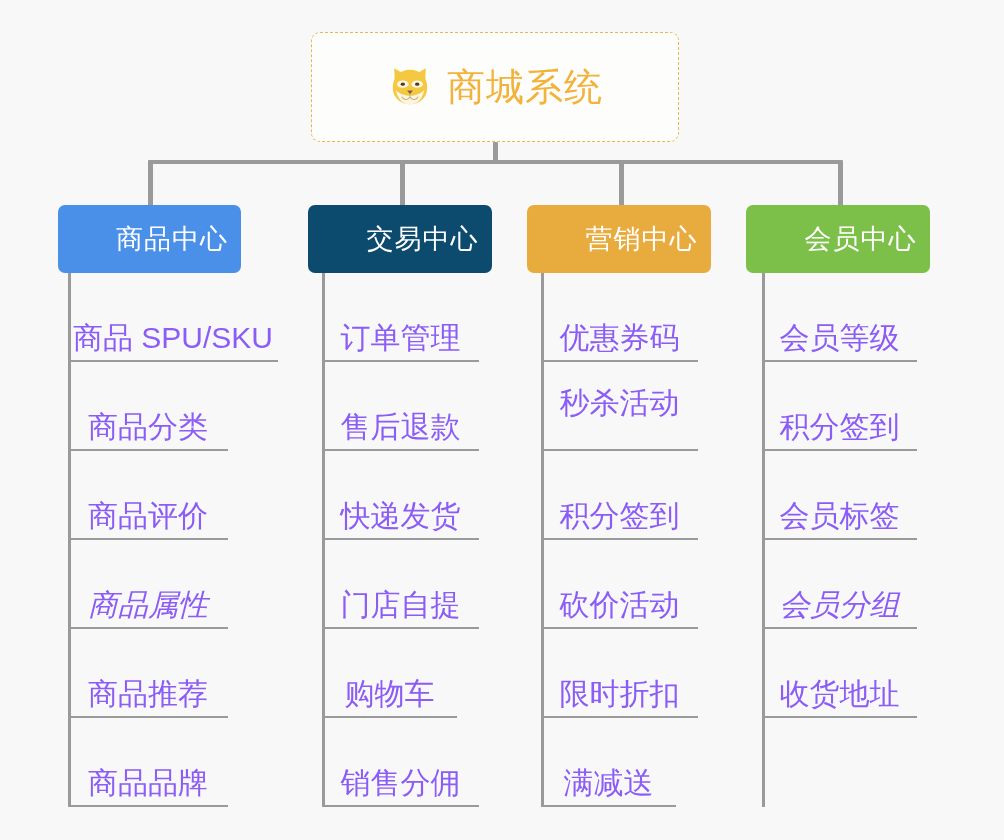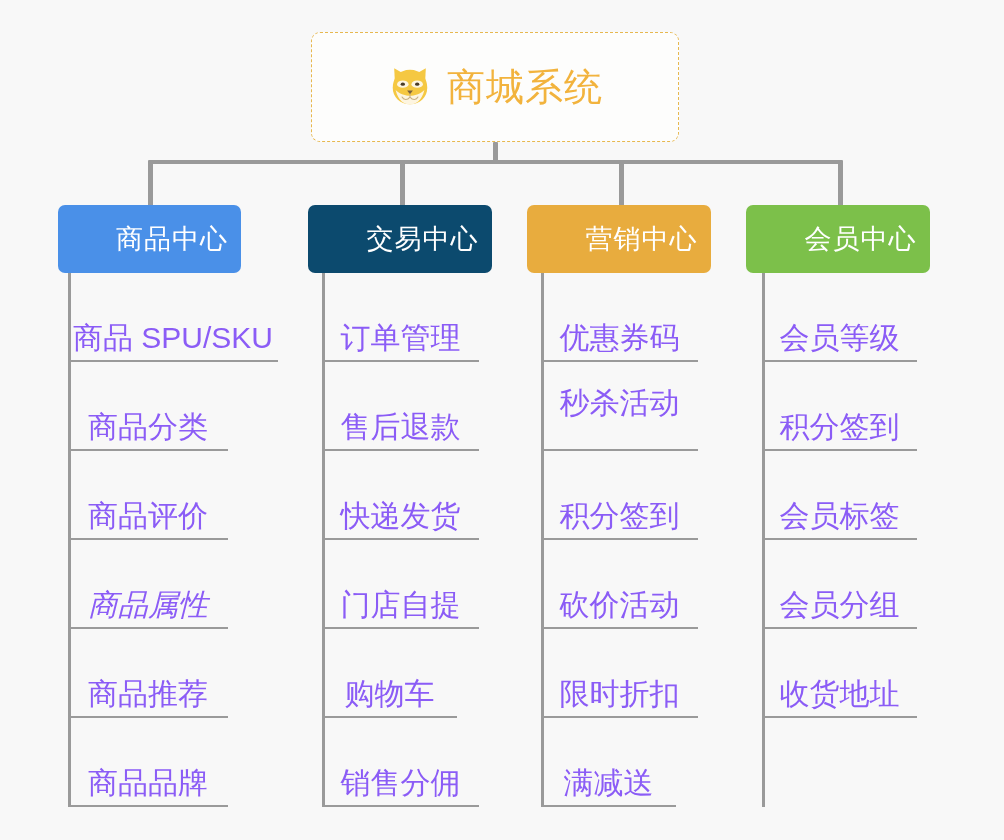--- a/index.html
+++ b/index.html
@@ -228,21 +228,21 @@
     <div class="spine" style="height:534px;"></div>
     <div class="leaf" style="width:155px;">
       <span class="leaf-label">会员等级</span>
     </div>
     <div class="leaf" style="width:155px;">
       <span class="leaf-label">积分签到</span>
     </div>
     <div class="leaf" style="width:155px;">
       <span class="leaf-label">会员标签</span>
     </div>
-    <div class="leaf" style="width:155px;">
+    <div class="leaf" style="width:155px;font-style:italic;">
       <span class="leaf-label">会员分组</span>
     </div>
     <div class="leaf" style="width:155px;">
       <span class="leaf-label">收货地址</span>
     </div>
   </div>
 
 </div>
 
 </body></html>

